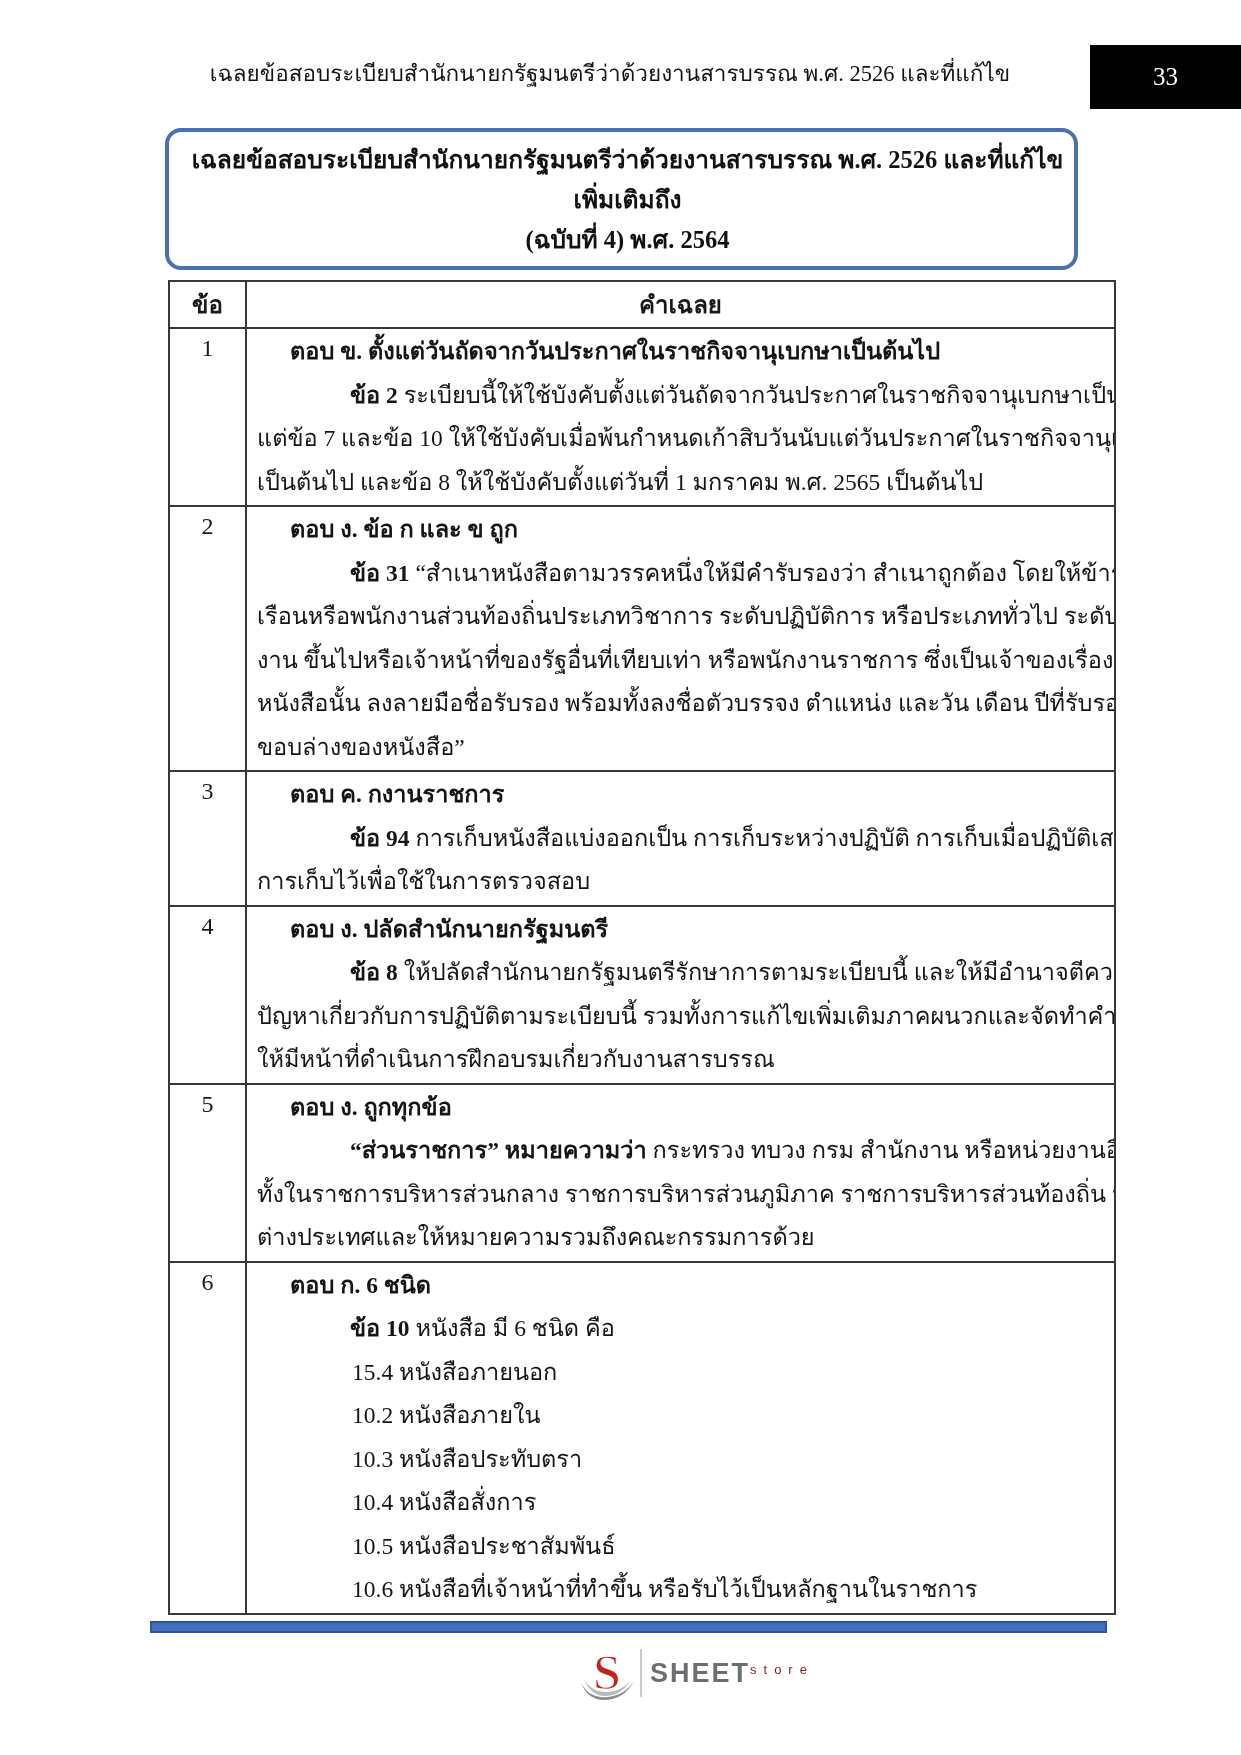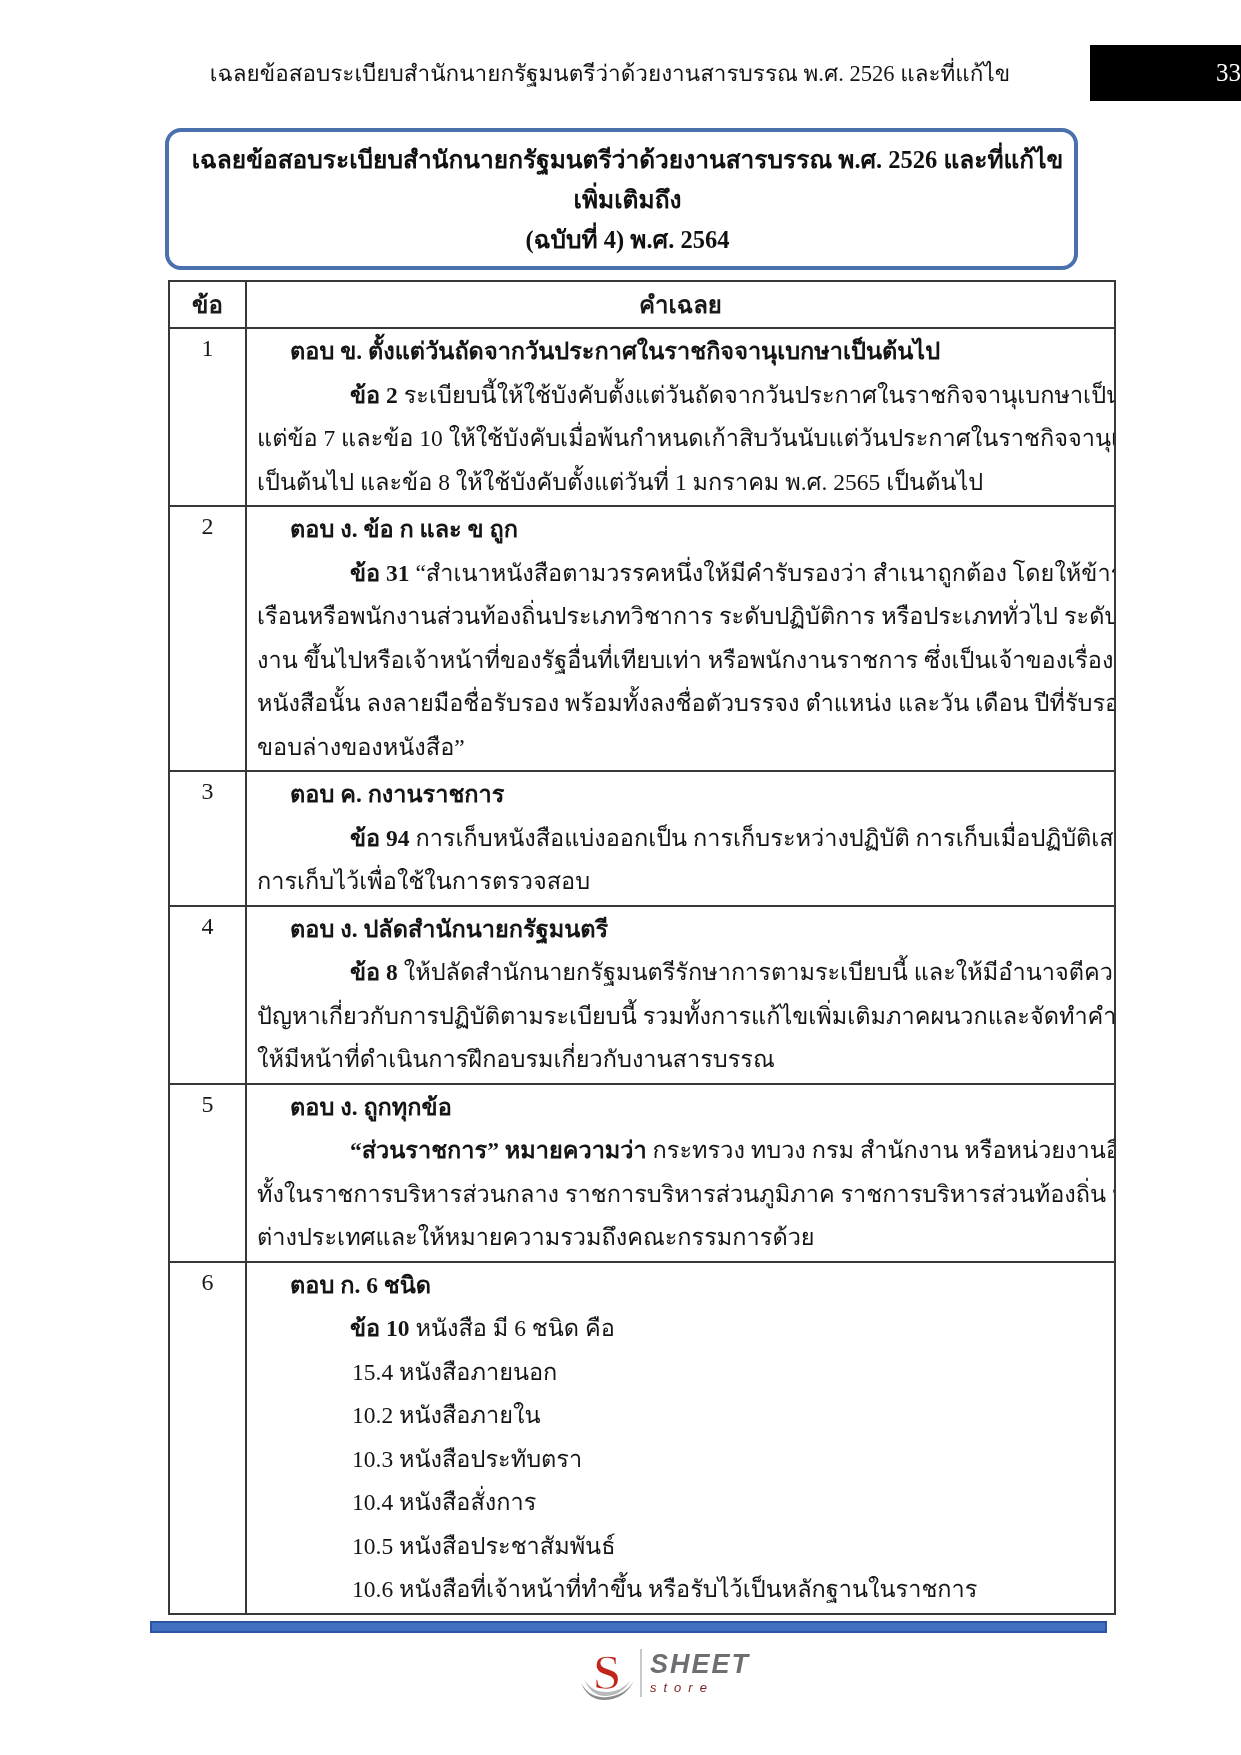--- a/index.html
+++ b/index.html
@@ -2,22 +2,22 @@
 <html><head>
 <meta charset="utf-8">
 <style>
   html,body{margin:0;padding:0;background:#ffffff;}
   .page{position:relative;width:1241px;height:1755px;background:#ffffff;overflow:hidden;
         font-family:"Liberation Serif","DejaVu Serif",serif;color:#1a1a1a;}
 
   
   .run-head{position:absolute;top:55px;left:120px;width:980px;text-align:center;
             font-size:22.5px;color:#141414;}
-  .pageno-box{position:absolute;top:45px;right:0;width:151px;height:56px;background:#000;
-              display:flex;align-items:center;justify-content:flex-end;}
+  .pageno-box{position:absolute;top:45px;right:0;width:151px;height:64px;background:#000;
+              display:flex;align-items:center;justify-content:center;}
   .pageno-box span{color:#fff;font-size:25px;}
 
   
   .title-box{position:absolute;top:128px;left:165px;width:877px;border:4px solid #4a71ad;
              border-radius:16px;padding:8px 8px 6px 20px;text-align:center;background:#fff;}
   .title-box .tl{font-weight:bold;font-size:24.5px;line-height:40px;color:#111;}
 
   
   .atable{position:absolute;top:280px;left:168px;width:944px;border:2px solid #383838;}
   .thead{display:flex;border-bottom:2px solid #383838;height:45px;}
@@ -35,21 +35,21 @@
   .ind0{padding-left:0;}
   .ind1{padding-left:60px;}
   .ind2{padding-left:95px;}
 
   
   .footer-bar{position:absolute;top:1621px;left:150px;width:953px;height:8px;
               background:#4170c0;border:2px solid #2d54a3;}
   .logo{position:absolute;top:1645px;left:578px;display:flex;align-items:center;}
   .logo-icon{width:58px;height:56px;}
   .logo-divider{width:2px;height:48px;background:#c7c8ca;margin:0 8px 0 4px;}
-  .logo-text{display:flex;flex-direction:column;justify-content:flex-start;font-style:italic;}
+  .logo-text{display:flex;flex-direction:row;justify-content:flex-start;}
   .logo-brand{font-family:"Liberation Sans","DejaVu Sans",sans-serif;font-weight:bold;
               font-size:27px;color:#6d6e71;letter-spacing:2px;line-height:27px;}
   .logo-sub{font-family:"Liberation Sans","DejaVu Sans",sans-serif;font-size:13px;
             color:#7f1d1d;letter-spacing:7px;line-height:16px;margin-top:2px;}
 </style>
 </head>
 <body>
 
 <div class="page">
 

